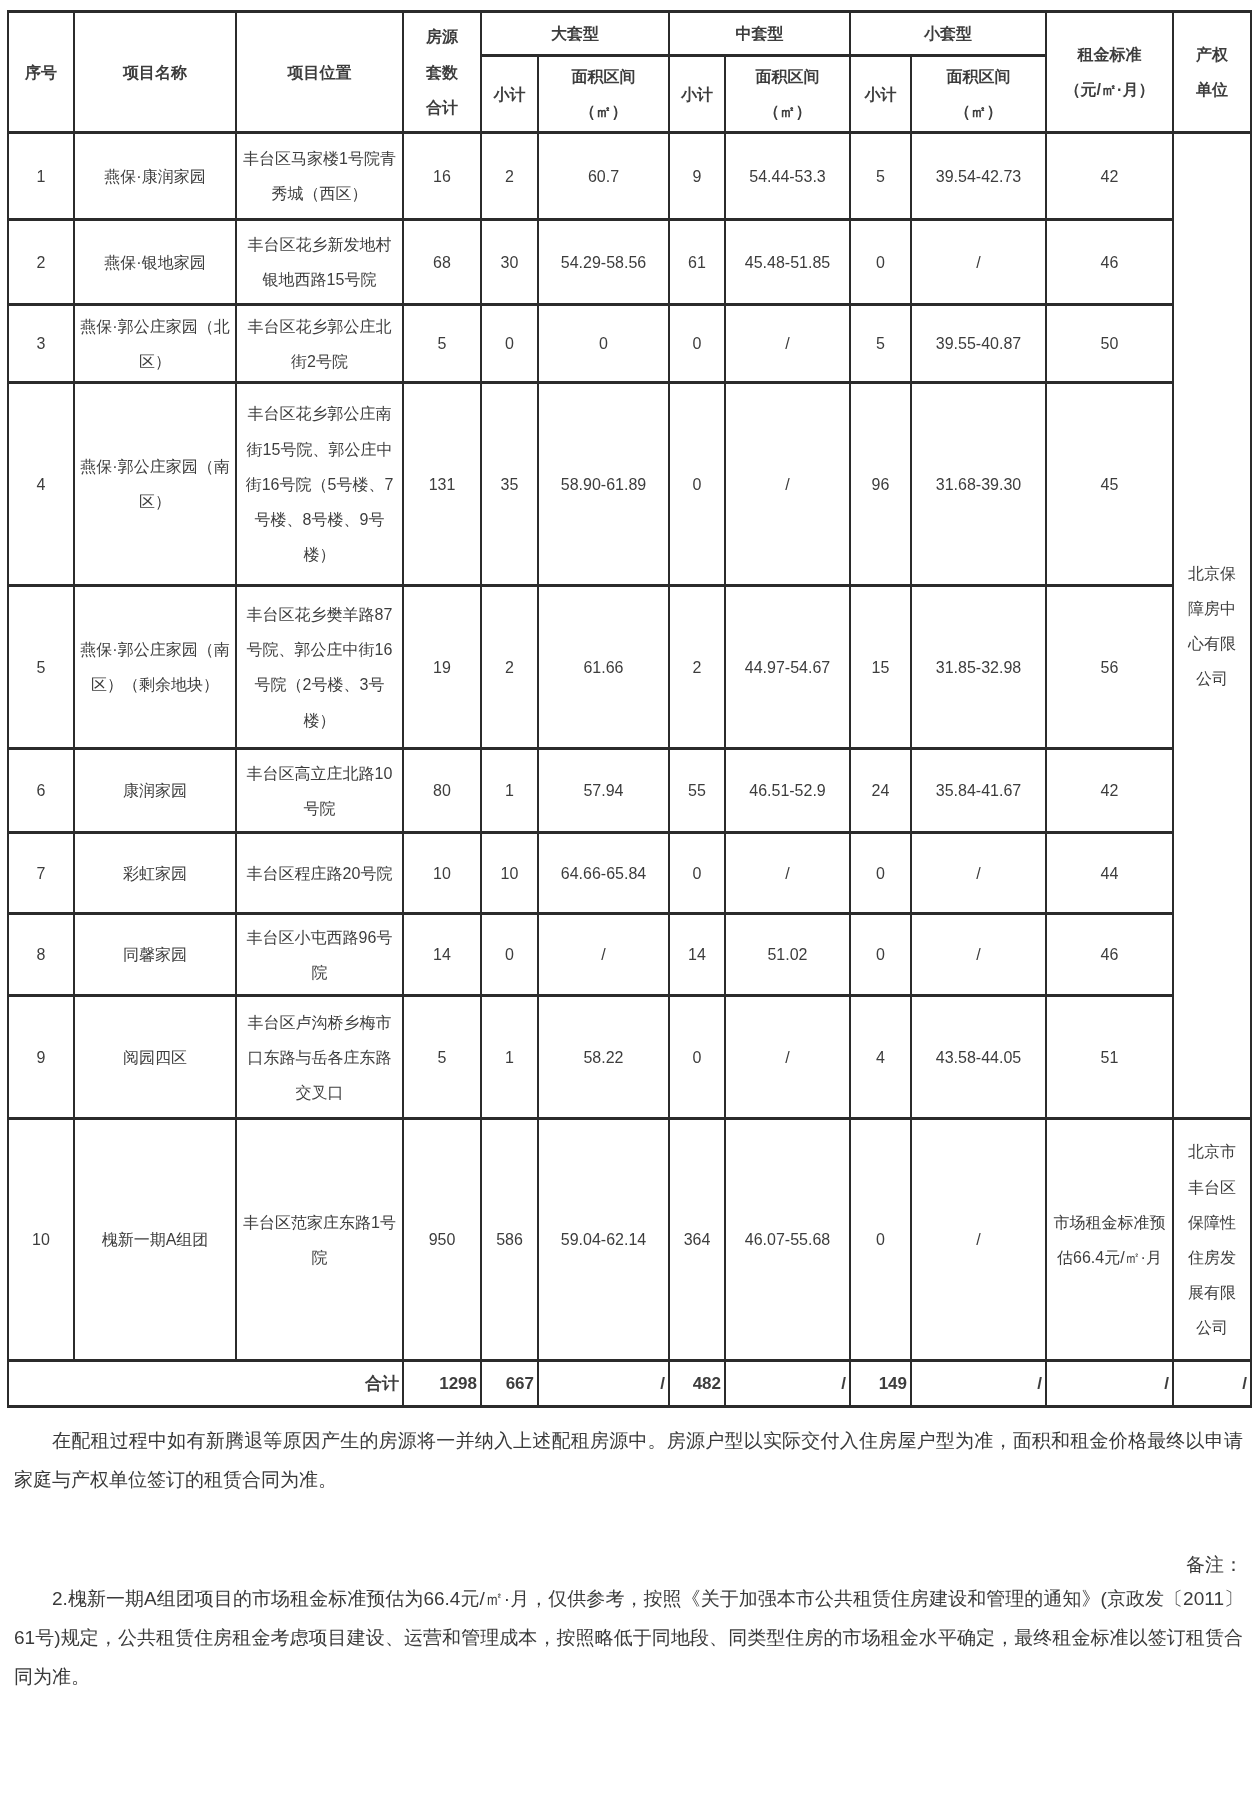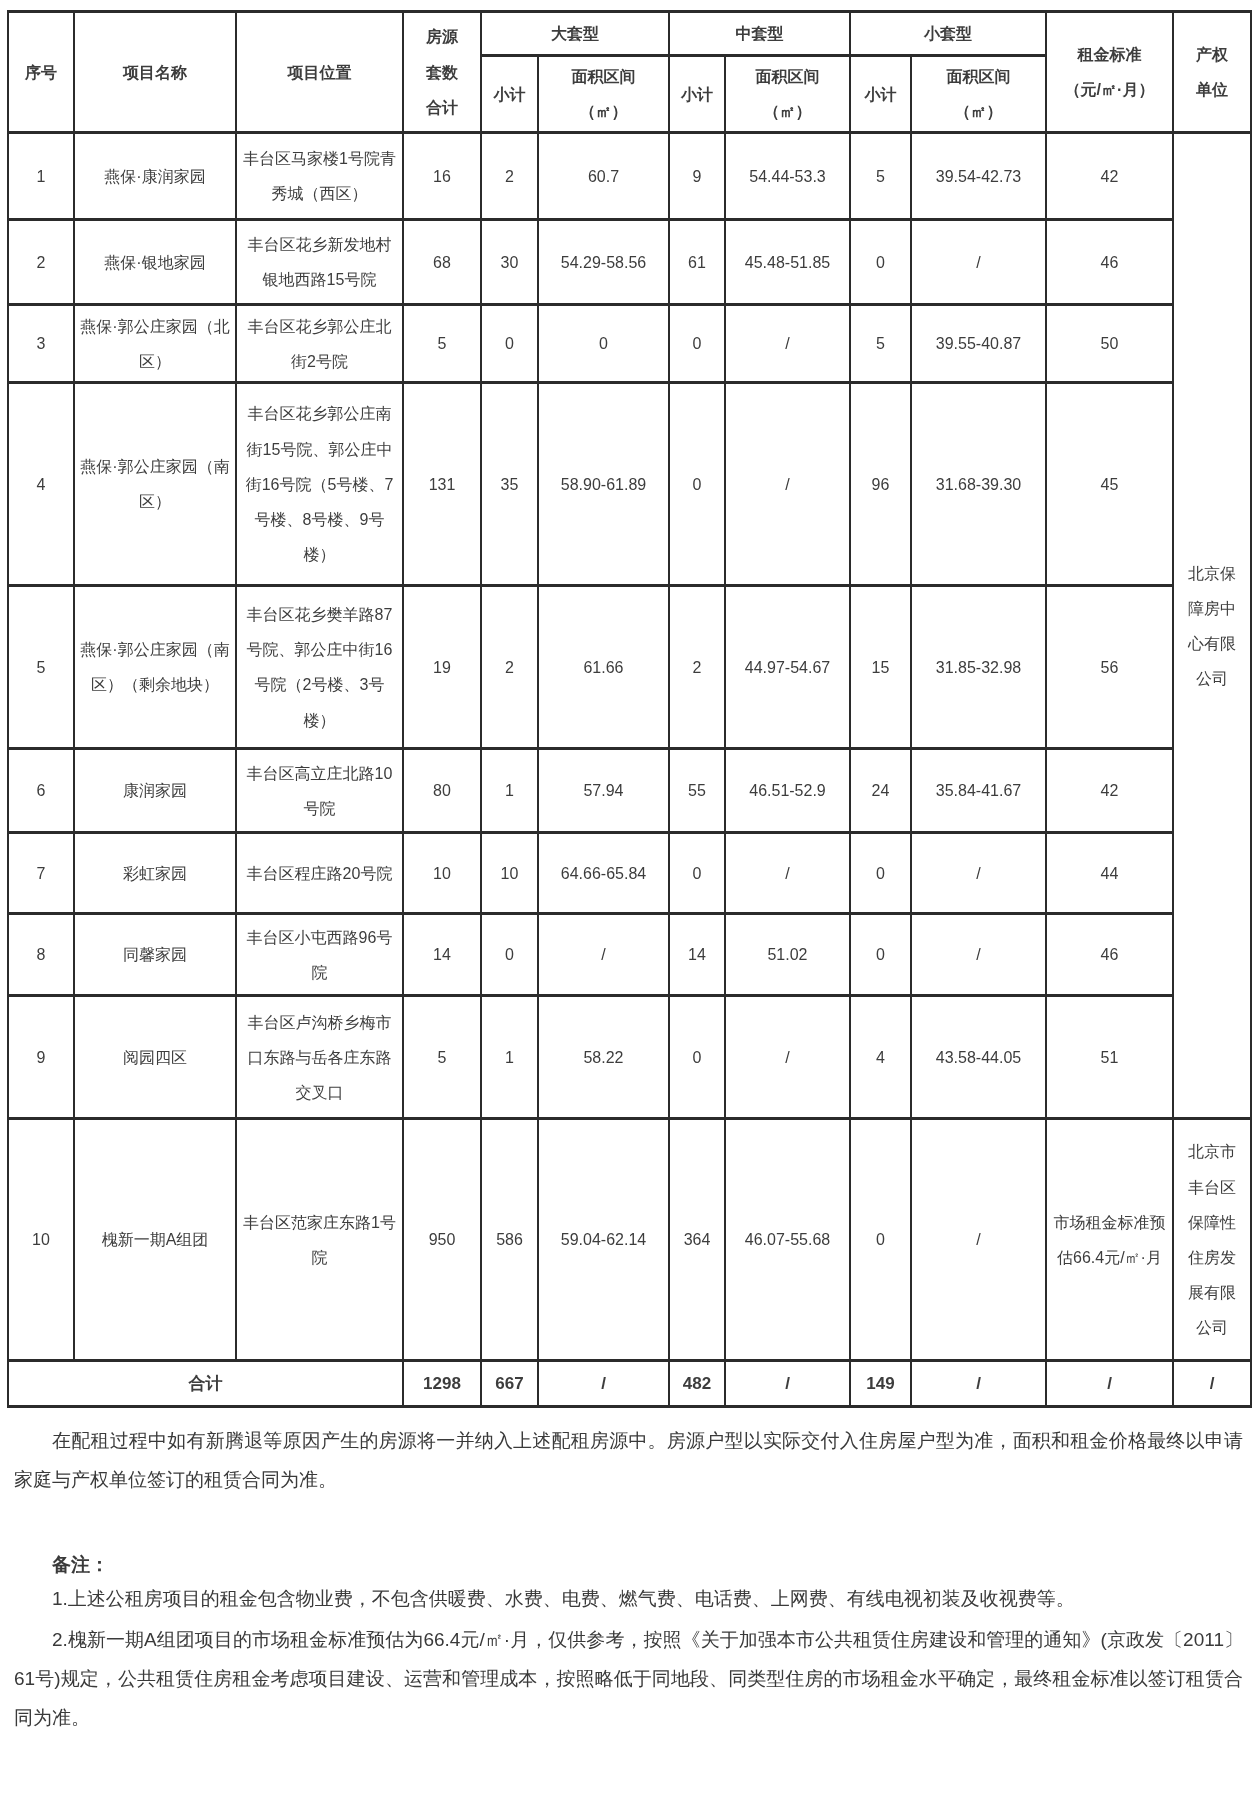--- a/index.html
+++ b/index.html
@@ -24,34 +24,35 @@
     font-size:16px;
     line-height:2.2;
     padding:2px 3px;
     word-break:break-all;
     box-sizing:border-box;
     color:#3d3d3d;
   }
   table.housing td.hdr{font-weight:bold;}
   table.housing td.narrow{padding:2px 20px;}
   table.housing td.owner-cell{padding:2px 9px;}
-  tr.total-row td{font-weight:bold;font-size:17px;}
+  tr.total-row td{font-weight:bold;font-size:17px;text-align:right;}
   .body-text{padding:0 8px;}
   .para{
     font-size:19px;
     line-height:2.05;
     text-indent:2em;
     margin:14px 0 0 0;
     text-align:justify;
   }
   .notes-title{
     font-size:19px;
-    font-weight:bold;
+    font-weight:normal;
     text-indent:2em;
     margin:52px 0 0 0;
+    text-align:right;
   }
   .note{
     font-size:19px;
     line-height:2.05;
     text-indent:2em;
     margin:2px 0 0 0;
     text-align:justify;
   }
 </style>
 </head>
@@ -252,17 +253,16 @@
       <td>/</td>
       <td>/</td>
       <td>/</td>
     </tr>
   </tbody>
     </table>
 
   <div class="body-text">
     <p class="para">在配租过程中如有新腾退等原因产生的房源将一并纳入上述配租房源中。房源户型以实际交付入住房屋户型为准，面积和租金价格最终以申请家庭与产权单位签订的租赁合同为准。</p>
     <p class="notes-title">备注：</p>
-    <p class="note">1.上述公租房项目的租金包含物业费，不包含供暖费、水费、电费、燃气费、电话费、上网费、有线电视初装及收视费等。</p>
     <p class="note">2.槐新一期A组团项目的市场租金标准预估为66.4元/㎡·月，仅供参考，按照《关于加强本市公共租赁住房建设和管理的通知》(京政发〔2011〕61号)规定，公共租赁住房租金考虑项目建设、运营和管理成本，按照略低于同地段、同类型住房的市场租金水平确定，最终租金标准以签订租赁合同为准。</p>
   </div>
 
 </div>
 
 </body></html>

